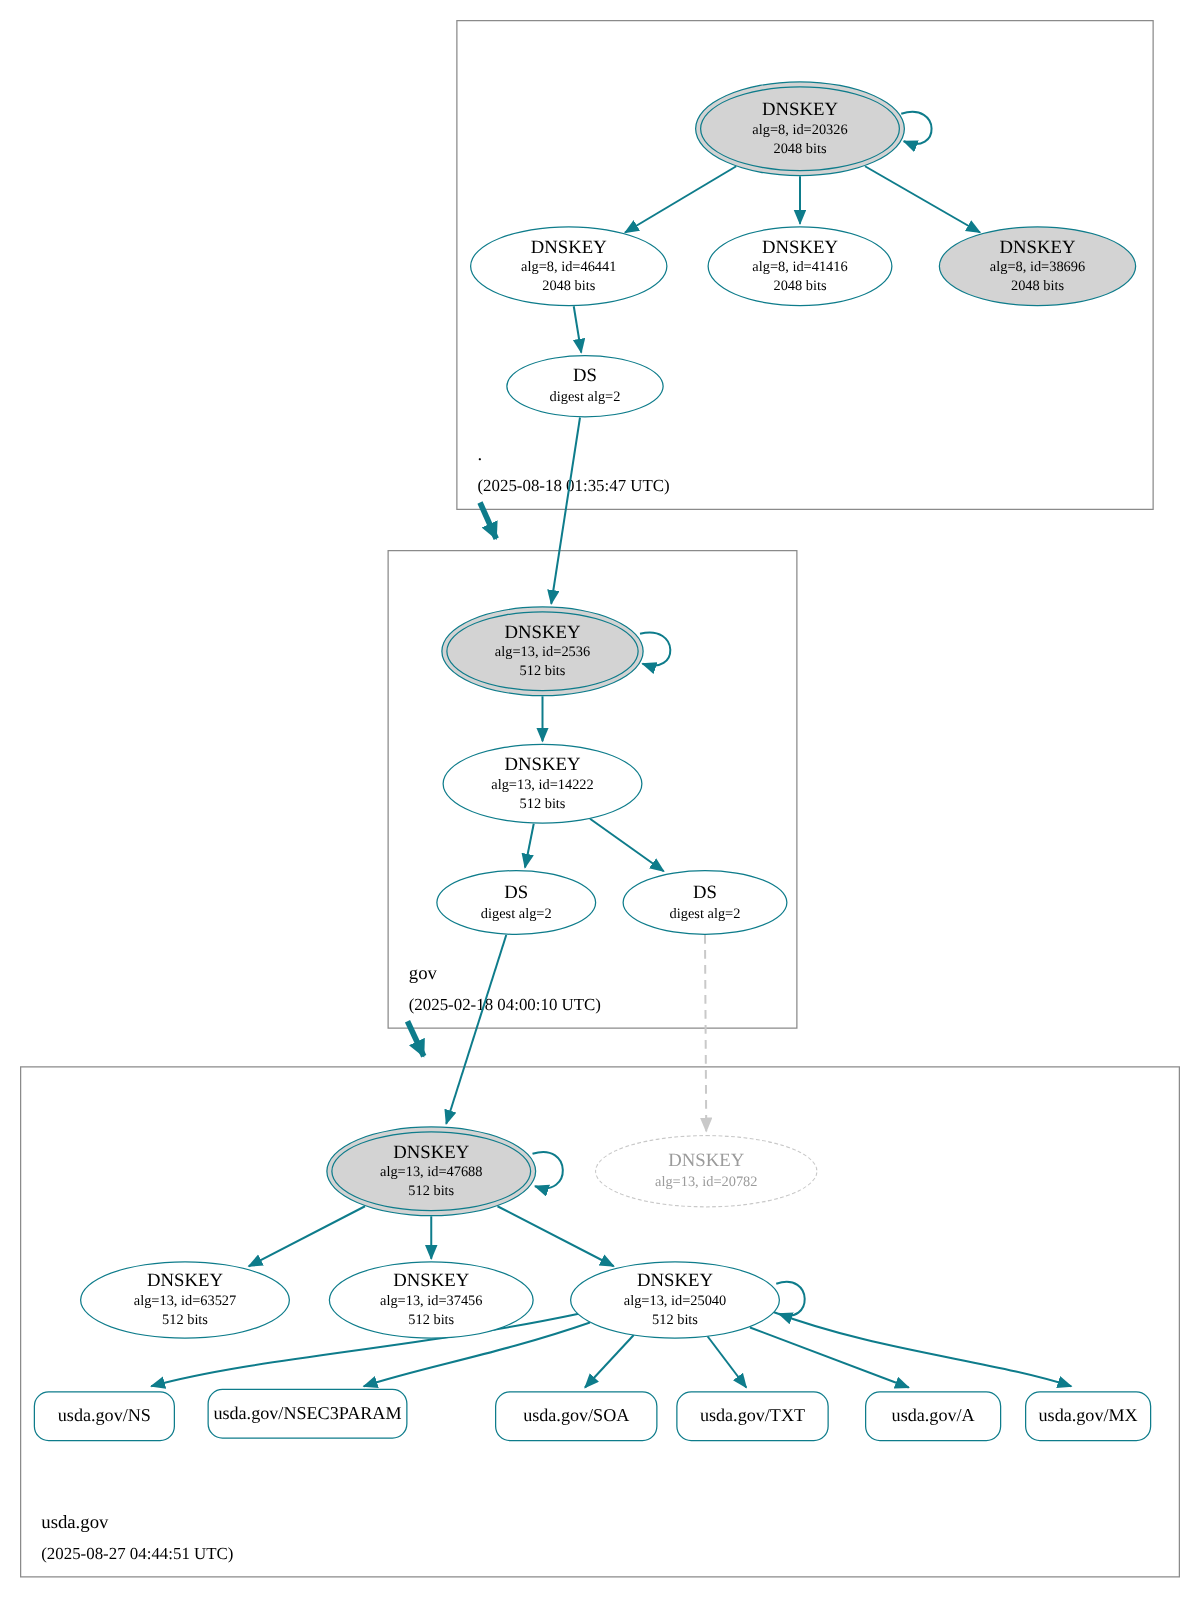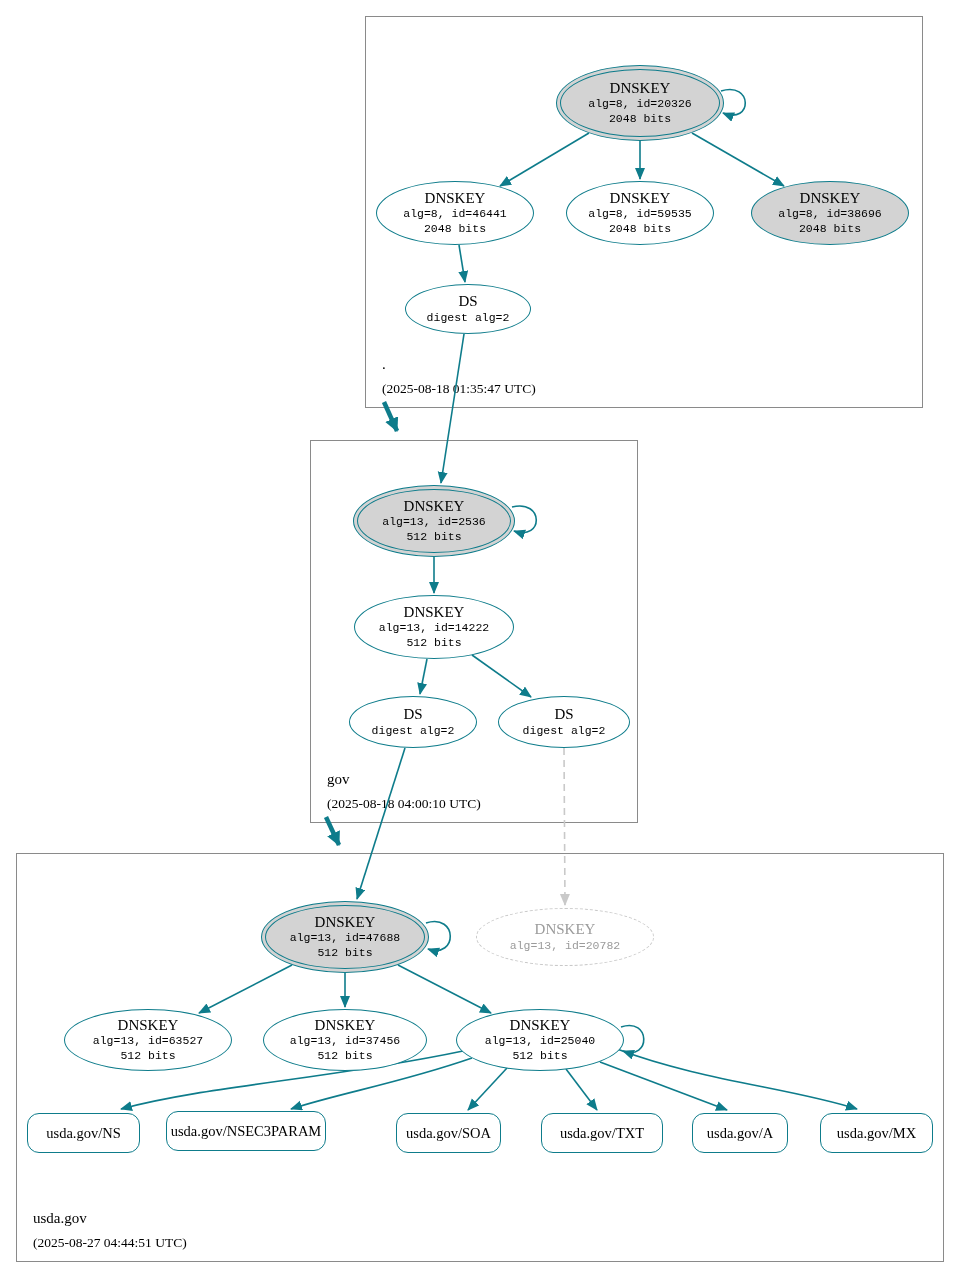--- a/index.html
+++ b/index.html
@@ -21,38 +21,38 @@
     text-align:left;
   }
   .ellipse { border:1.6px solid #0e7c8b; border-radius:50%; background:#fff; }
   .ellipse.gray { background:#d3d3d3; }
   .ellipse.double::before {
     content:""; position:absolute; inset:3px;
     border:1.6px solid #0e7c8b; border-radius:50%; pointer-events:none;
   }
   .ghost { border:1.6px dashed #c9c9c9; border-radius:50%; background:#fff; color:#9b9b9b; }
   .nlabel  { font-size:15px;  line-height:1.25; }
-  .ndetail { font-size:11.5px; line-height:1.3;font-family:Liberation Mono, monospace; }
+  .ndetail { font-size:11.5px; line-height:1.3; }
   .rrset {
     position:absolute; z-index:2; height:40px;
     border:1.6px solid #0e7c8b; border-radius:12px; background:#fff;
     display:flex; align-items:center; justify-content:center;
     font-size:14.5px; white-space:nowrap;font-family:Liberation Serif, serif;
   }
 </style>
 </head>
 <body>
 
 <div class="zone-box" style="left:365px;top:16px;width:558px;height:392px">
   <div class="zone-name">.</div>
   <div class="zone-ts">(2025-08-18 01:35:47 UTC)</div>
 </div>
 <div class="zone-box" style="left:310px;top:440px;width:328px;height:383px">
   <div class="zone-name">gov</div>
-  <div class="zone-ts">(2025-08-18 04:00:10 UTC)</div>
+  <div class="zone-ts">(2025-02-18 04:00:10 UTC)</div>
 </div>
 <div class="zone-box" style="left:16px;top:853px;width:928px;height:409px">
   <div class="zone-name">usda.gov</div>
   <div class="zone-ts">(2025-08-27 04:44:51 UTC)</div>
 </div>
 
 <svg class="edges" width="960" height="1278" viewBox="0 0 960 1278">
   <defs>
     <marker id="arrow" markerUnits="userSpaceOnUse" markerWidth="14" markerHeight="12" refX="11" refY="5" orient="auto">
       <path d="M0,0 L12,5 L0,10 z" fill="#0e7c8b"></path>
@@ -101,21 +101,21 @@
   <div class="ndetail">alg=8, id=20326</div>
   <div class="ndetail">2048 bits</div>
 </div>
 <div class="node ellipse" style="left:376px;top:181px;width:158px;height:64px">
   <div class="nlabel">DNSKEY</div>
   <div class="ndetail">alg=8, id=46441</div>
   <div class="ndetail">2048 bits</div>
 </div>
 <div class="node ellipse" style="left:566px;top:181px;width:148px;height:64px">
   <div class="nlabel">DNSKEY</div>
-  <div class="ndetail">alg=8, id=59535</div>
+  <div class="ndetail">alg=8, id=41416</div>
   <div class="ndetail">2048 bits</div>
 </div>
 <div class="node ellipse gray" style="left:751px;top:181px;width:158px;height:64px">
   <div class="nlabel">DNSKEY</div>
   <div class="ndetail">alg=8, id=38696</div>
   <div class="ndetail">2048 bits</div>
 </div>
 <div class="node ellipse" style="left:405px;top:284px;width:126px;height:50px">
   <div class="nlabel">DS</div>
   <div class="ndetail">digest alg=2</div>
@@ -164,24 +164,24 @@
   <div class="ndetail">alg=13, id=25040</div>
   <div class="ndetail">512 bits</div>
 </div>
 
 <div class="rrset" style="left:27px;top:1113px;width:113px">
     <span>usda.gov/NS</span>
   </div>
 <div class="rrset" style="left:166px;top:1111px;width:160px">
     <span>usda.gov/NSEC3PARAM</span>
   </div>
-<div class="rrset" style="left:396px;top:1113px;width:105px">
+<div class="rrset" style="left:396px;top:1113px;width:130px">
     <span>usda.gov/SOA</span>
   </div>
 <div class="rrset" style="left:541px;top:1113px;width:122px">
     <span>usda.gov/TXT</span>
   </div>
-<div class="rrset" style="left:692px;top:1113px;width:96px">
+<div class="rrset" style="left:692px;top:1113px;width:109px">
     <span>usda.gov/A</span>
   </div>
-<div class="rrset" style="left:820px;top:1113px;width:113px">
+<div class="rrset" style="left:820px;top:1113px;width:101px">
     <span>usda.gov/MX</span>
   </div>
 
 </body></html>

